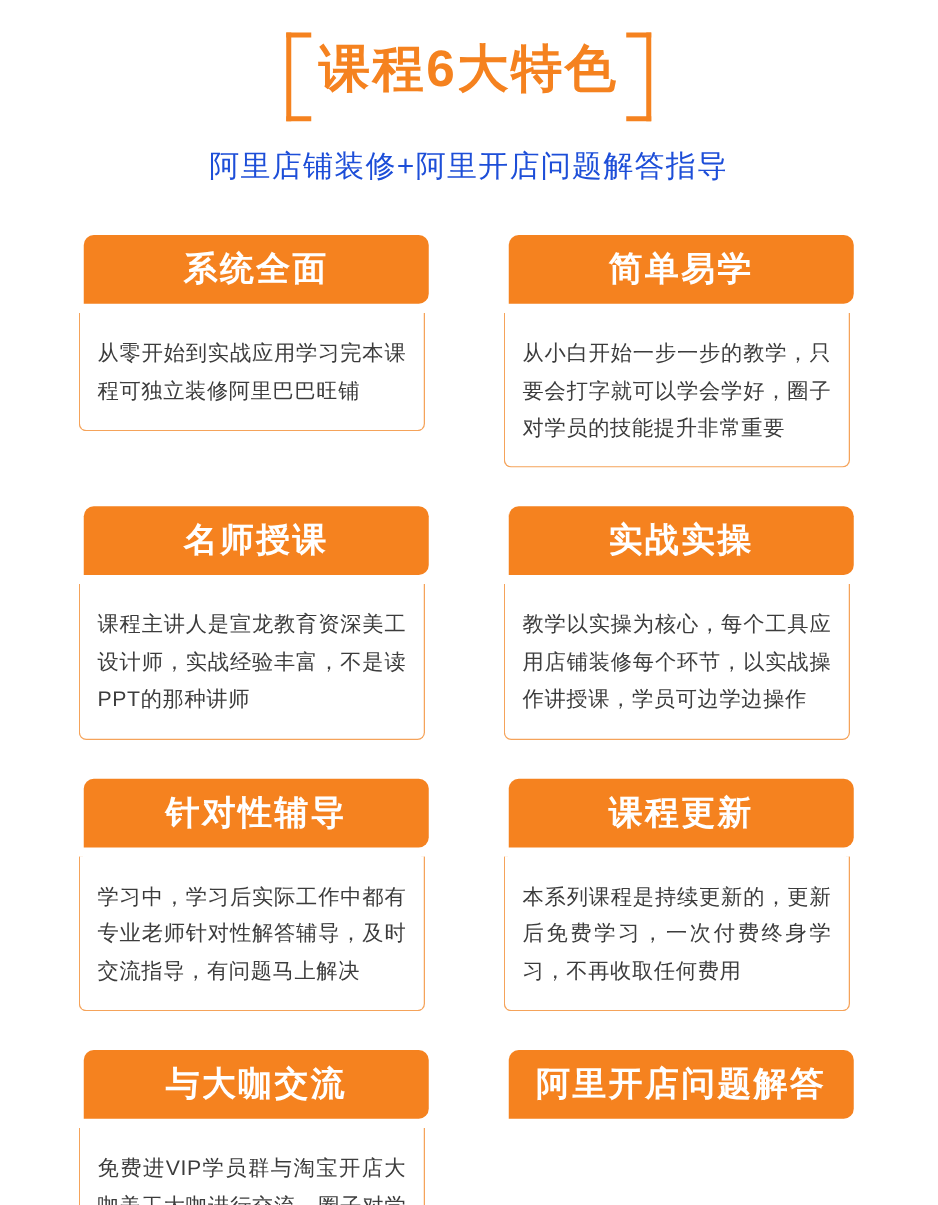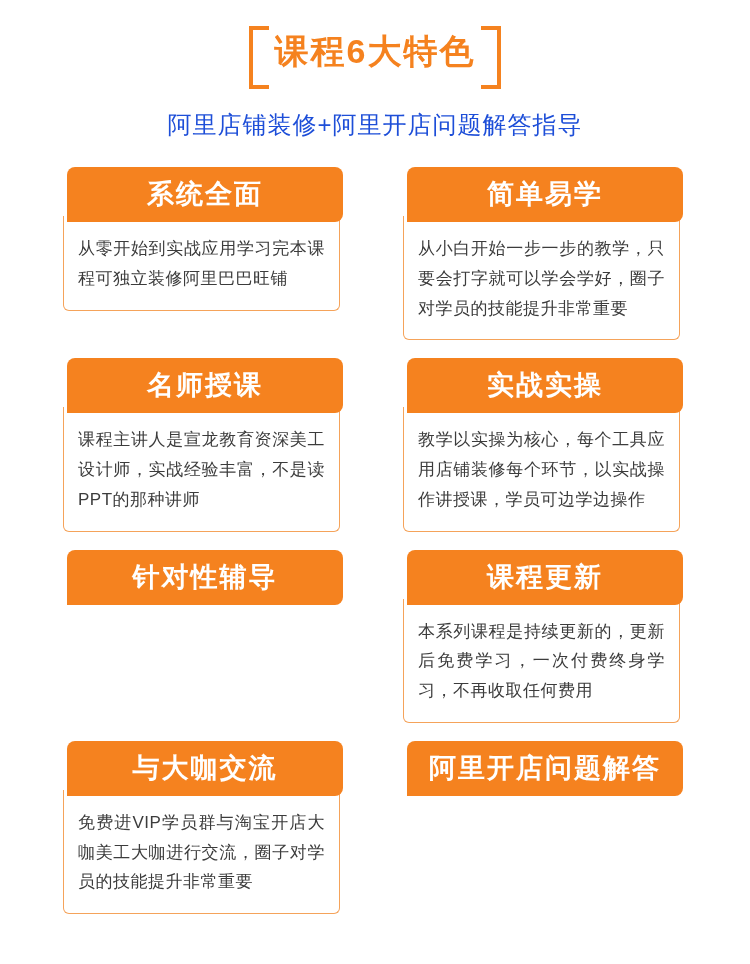--- a/index.html
+++ b/index.html
@@ -44,21 +44,21 @@
   }
   .title-wrap::before {
     left: 0;
     border-left: 4px solid #f5821f;
   }
   .title-wrap::after {
     right: 0;
     border-right: 4px solid #f5821f;
   }
   .main-title {
-    font-size: 34px;
+    font-size: 41px;
     font-weight: bold;
     color: #f5821f;
     letter-spacing: 2px;
     line-height: 1.15;
     white-space: nowrap;
   }
   .subtitle {
     margin-top: 28px;
     font-size: 24px;
     color: #1d4ed8;
@@ -87,21 +87,21 @@
     color: #ffffff;
     font-size: 27px;
     font-weight: bold;
     letter-spacing: 2px;
     text-align: center;
     padding: 9px 0 10px 0;
     border-radius: 8px 8px 8px 0;
   }
   .card-head.narrow {
     width: 92%;
-    margin: 0 auto;
+    margin: 13px auto;
   }
   .card-body {
     position: relative;
     z-index: 1;
     margin: -6px 15px 0 8px;
     border: 1px solid #f5a35a;
     border-top: none;
     border-radius: 0 0 6px 6px;
     padding: 18px 14px 16px 14px;
     min-height: 92px;
@@ -153,20 +153,23 @@
 
     <div class="card">
       <div class="card-head narrow">实战实操</div>
       <div class="card-body">
         <p>教学以实操为核心，每个工具应用店铺装修每个环节，以实战操作讲授课，学员可边学边操作</p>
       </div>
     </div>
 
     <div class="card">
       <div class="card-head narrow">针对性辅导</div>
+      <div class="card-body">
+        <p>学习中，学习后实际工作中都有专业老师针对性解答辅导，及时交流指导，有问题马上解决</p>
+      </div>
     </div>
 
     <div class="card">
       <div class="card-head narrow">课程更新</div>
       <div class="card-body">
         <p>本系列课程是持续更新的，更新后免费学习，一次付费终身学习，不再收取任何费用</p>
       </div>
     </div>
 
     <div class="card">

